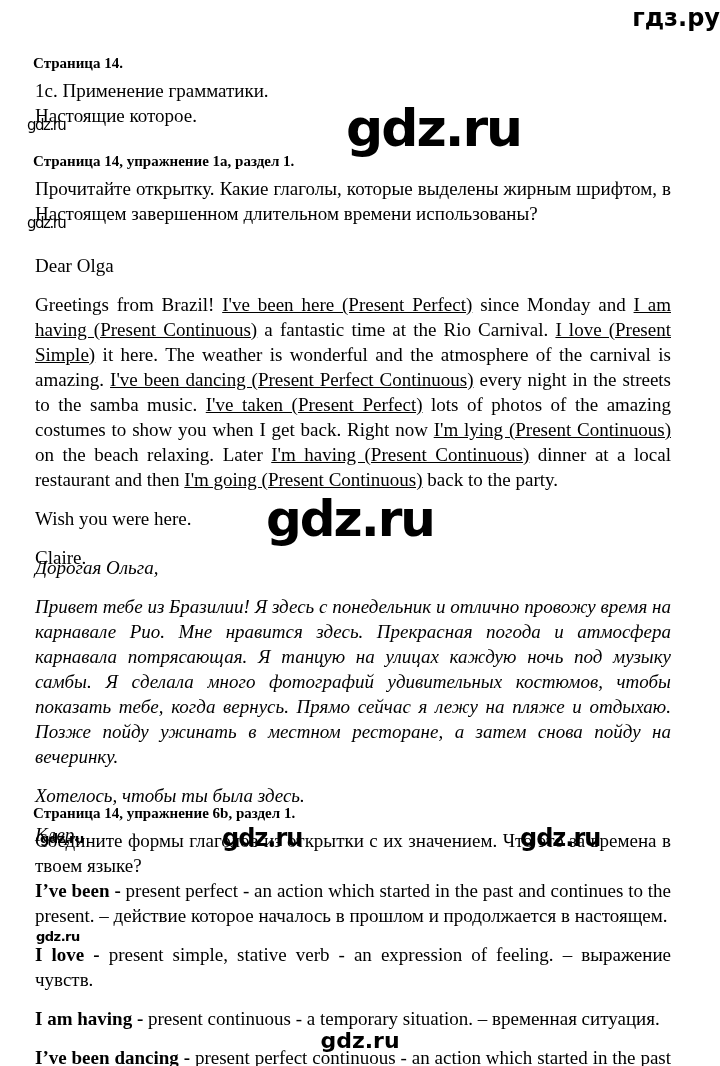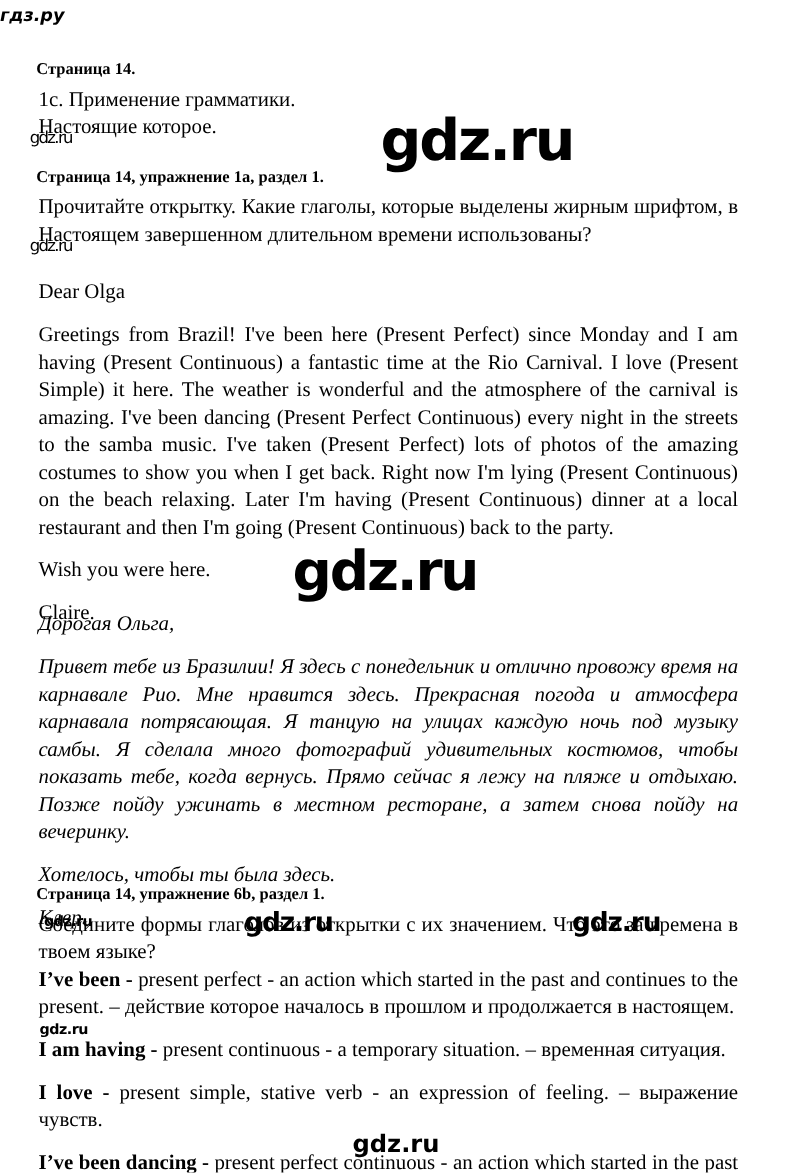--- a/index.html
+++ b/index.html
@@ -19,33 +19,33 @@
   .blk {
     position: absolute;
     left: 21px;
     width: 664px;
     font-size: 19px;
     line-height: 25px;
   }
   .blk p { margin: 14px; padding: 0; }
   .just { text-align: justify; }
   .bold, .b { font-weight: bold; }
-  .u { }
+  .u { text-decoration: underline; }
   h1, h2, h3 { margin: 12px; padding: 0; font-size: 15px; line-height: 25px; font-weight: bold; }
 
   
   .wm {
     position: absolute;
     font-family: "DejaVu Sans", "Liberation Sans", sans-serif;
     font-weight: bold;
     color: #000000;
     line-height: 1;
     white-space: nowrap;
   }
-  .logo-top    { top: 6px;   left: 0; width: 720px; text-align: left; font-size: 16px; font-style: italic; }
+  .logo-top    { top: 6px;   left: 0; width: 720px; text-align: right; font-size: 24px; }
   .logo-bottom { top: 1030px;left: 0; width: 720px; text-align: center; font-size: 22px; }
   .wm-big-1 { top: 102px; left: 346px; font-size: 52px; letter-spacing: -2px; }
   .wm-big-2 { top: 494px; left: 266px; font-size: 50px; letter-spacing: -2px; }
   .wm-med-1 { top: 826px; left: 222px; font-size: 24px; letter-spacing: -1px; }
   .wm-med-2 { top: 826px; left: 520px; font-size: 24px; letter-spacing: -1px; }
   .wm-small-1 { top: 118px; left: 27px; font-size: 15px; font-weight: 500; letter-spacing: -1.5px; }
   .wm-small-2 { top: 216px; left: 27px; font-size: 15px; font-weight: 500; letter-spacing: -1.5px; }
   .wm-tiny-1 { top: 832px; left: 40px; font-size: 13px; letter-spacing: -0.5px; }
   .wm-tiny-2 { top: 930px; left: 36px; font-size: 13px; letter-spacing: -0.5px; }
 
@@ -117,24 +117,24 @@
 
   <div class="wm wm-tiny-1">gdz.ru</div>
   <div class="wm wm-med-1">gdz.ru</div>
   <div class="wm wm-med-2">gdz.ru</div>
 
   <div class="blk" id="answers">
     <p class="just">
       <span class="b">I’ve been -</span><span> present perfect - an action which started in the past and continues to the present. – действие которое началось в прошлом и продолжается в настоящем.</span>
     </p>
     <p class="just">
-      <span class="b">I am having -</span><span> present continuous - a temporary situation. – временная ситуация.</span>
+      <span class="b">I love -</span><span> present simple, stative verb - an expression of feeling. – выражение чувств.</span>
     </p>
     <p class="just">
-      <span class="b">I love -</span><span> present simple, stative verb - an expression of feeling. – выражение чувств.</span>
+      <span class="b">I am having -</span><span> present continuous - a temporary situation. – временная ситуация.</span>
     </p>
     <p class="just">
       <span class="b">I’ve been dancing -</span><span> present perfect continuous - an action which started in the past and continues to the present with emphasis on duration. - действие которое</span>
     </p>
   </div>
 
   <div class="wm wm-tiny-2">gdz.ru</div>
 
   <div class="wm logo-bottom">gdz.ru</div>
 

